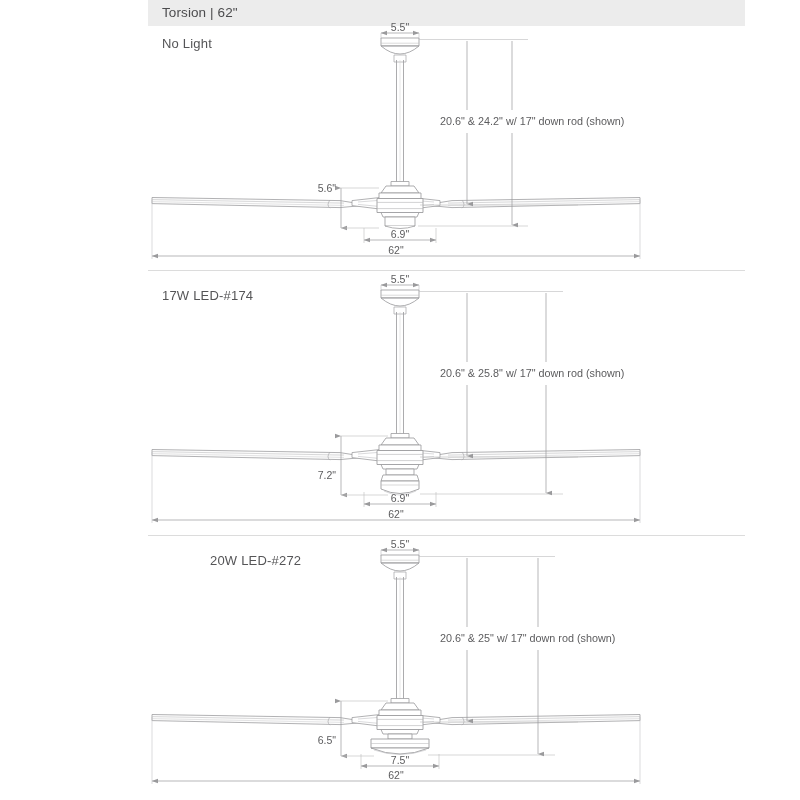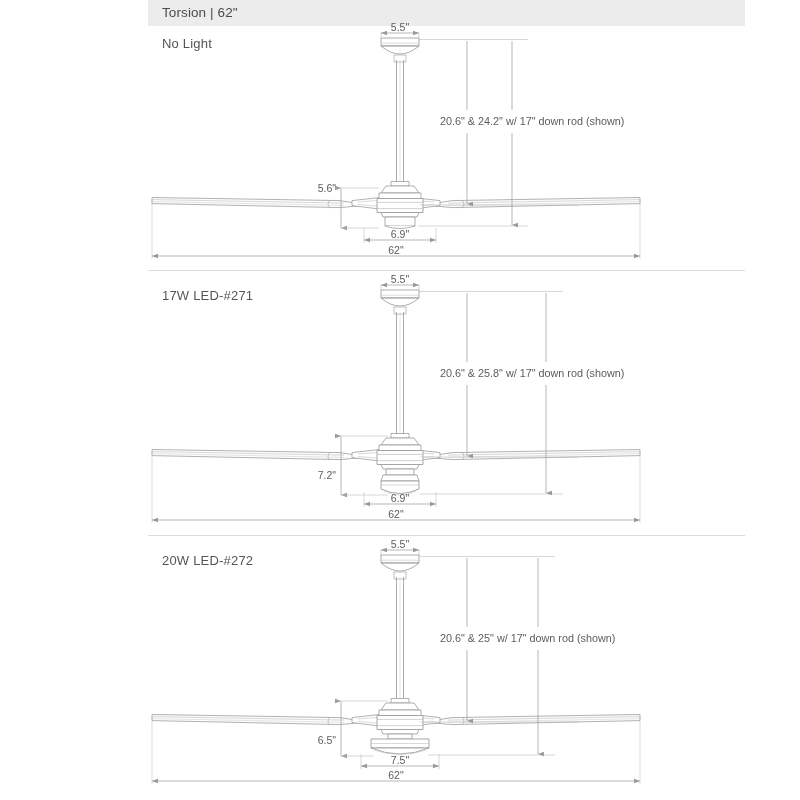--- a/index.html
+++ b/index.html
@@ -74,22 +74,22 @@
 
 <div id="page">
 
   <div class="header-band"></div>
   <div class="header-title">Torsion | 62"</div>
 
   <div class="divider" style="top:270px;"></div>
   <div class="divider" style="top:535px;"></div>
 
   <div class="variant-label" style="top:36px;">No Light</div>
-  <div class="variant-label" style="top:288px;">17W LED-#271</div>
-  <div class="variant-label" style="top:553px;">20W LED-#272</div>
+  <div class="variant-label" style="top:288px;">17W LED-#174</div>
+  <div class="variant-label" style="top:553px;margin-left:48px;">20W LED-#272</div>
 
   <svg class="draw-svg" viewBox="0 0 800 800">
     <defs>
       <marker id="ar-r" markerWidth="7" markerHeight="7" refX="6" refY="2.6" orient="auto" markerUnits="userSpaceOnUse">
         <path d="M0,0.4 L6.2,2.6 L0,4.8 z" fill="#9a9a9c"></path>
       </marker>
       <marker id="ar-l" markerWidth="7" markerHeight="7" refX="1" refY="2.6" orient="auto" markerUnits="userSpaceOnUse">
         <path d="M7,0.4 L0.8,2.6 L7,4.8 z" fill="#9a9a9c"></path>
       </marker>
       <marker id="ar-d" markerWidth="7" markerHeight="7" refX="2.6" refY="6" orient="auto" markerUnits="userSpaceOnUse">

